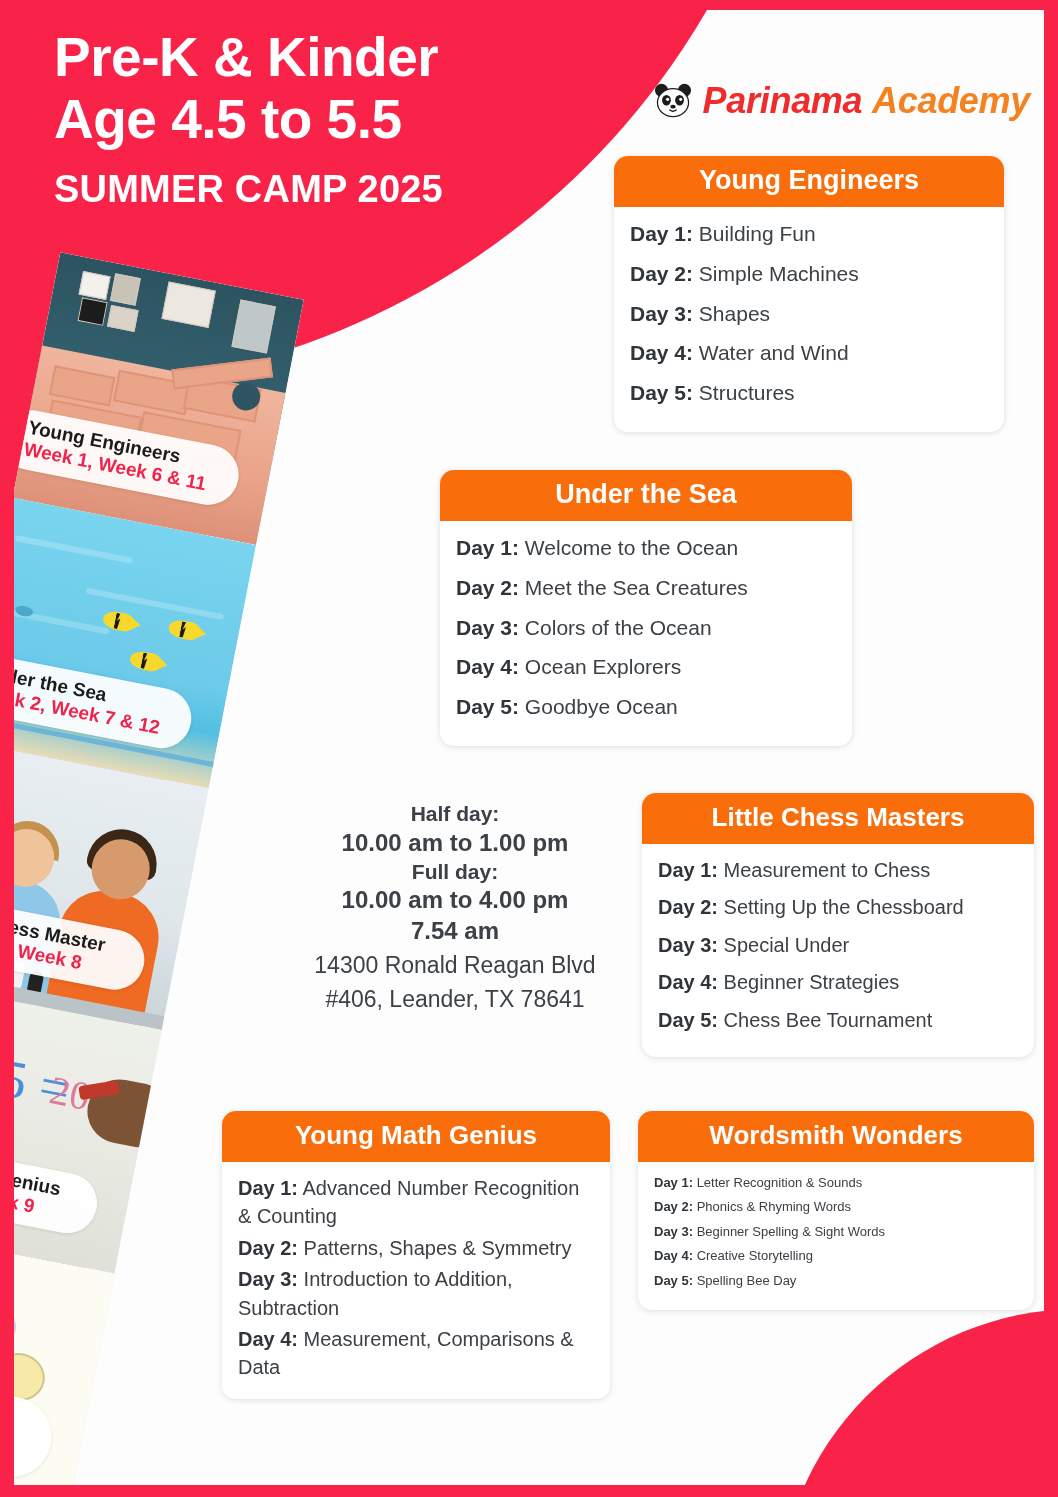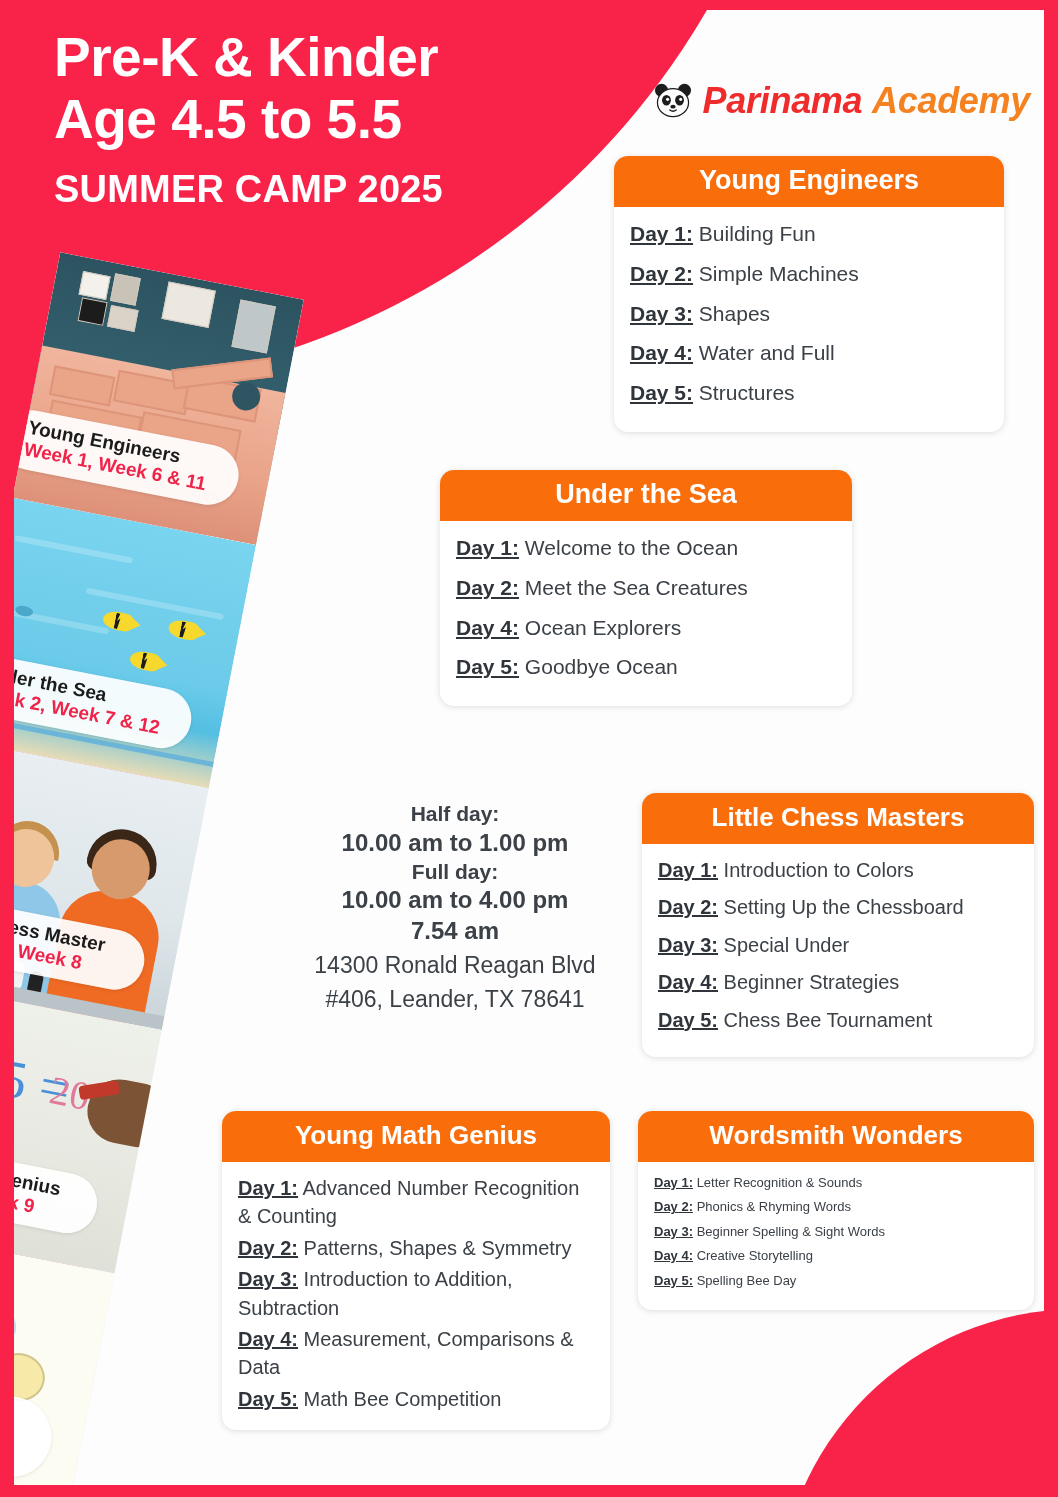--- a/index.html
+++ b/index.html
@@ -161,21 +161,21 @@
     color:#fff;font-weight:bold;text-align:center;
     padding:9px 10px 11px;
   }
   .card .body{padding:12px 16px 14px;}
   .card .row{
     color:var(--ink);
     line-height:1.42;
     margin:0 0 7px;
   }
   .card .row:last-child{margin-bottom:0;}
-  .card .row b{font-weight:bold;color:#2f353b;text-decoration:underline;}
+  .card .row b{font-weight:bold;color:#2f353b;}
 
   #card-engineers{left:604px;top:148px;width:390px;}
   #card-engineers .hdr{font-size:27px;}
   #card-engineers .row{font-size:21px;margin-bottom:10px;}
 
   #card-sea{left:430px;top:462px;width:412px;}
   #card-sea .hdr{font-size:27px;}
   #card-sea .row{font-size:21px;margin-bottom:10px;}
 
   #card-chess{left:632px;top:785px;width:392px;}
@@ -342,54 +342,54 @@
       <div class="addr">14300 Ronald Reagan Blvd</div>
       <div class="addr">#406, Leander, TX 78641</div>
     </div>
 
     <div class="card" id="card-engineers">
       <div class="hdr">Young Engineers</div>
       <div class="body">
         <p class="row"><b>Day 1:</b><span> Building Fun</span></p>
         <p class="row"><b>Day 2:</b><span> Simple Machines</span></p>
         <p class="row"><b>Day 3:</b><span> Shapes</span></p>
-        <p class="row"><b>Day 4:</b><span> Water and Full</span></p>
+        <p class="row"><b>Day 4:</b><span> Water and Wind</span></p>
         <p class="row"><b>Day 5:</b><span> Structures</span></p>
       </div>
     </div>
 
     <div class="card" id="card-sea">
       <div class="hdr">Under the Sea</div>
       <div class="body">
         <p class="row"><b>Day 1:</b><span> Welcome to the Ocean</span></p>
         <p class="row"><b>Day 2:</b><span> Meet the Sea Creatures</span></p>
+        <p class="row"><b>Day 3:</b><span> Colors of the Ocean</span></p>
         <p class="row"><b>Day 4:</b><span> Ocean Explorers</span></p>
         <p class="row"><b>Day 5:</b><span> Goodbye Ocean</span></p>
       </div>
     </div>
 
     <div class="card" id="card-chess">
       <div class="hdr">Little Chess Masters</div>
       <div class="body">
-        <p class="row"><b>Day 1:</b><span> Introduction to Colors</span></p>
+        <p class="row"><b>Day 1:</b><span> Measurement to Chess</span></p>
         <p class="row"><b>Day 2:</b><span> Setting Up the Chessboard</span></p>
         <p class="row"><b>Day 3:</b><span> Special Under</span></p>
         <p class="row"><b>Day 4:</b><span> Beginner Strategies</span></p>
         <p class="row"><b>Day 5:</b><span> Chess Bee Tournament</span></p>
       </div>
     </div>
 
     <div class="card" id="card-math">
       <div class="hdr">Young Math Genius</div>
       <div class="body">
         <p class="row"><b>Day 1:</b><span> Advanced Number Recognition &amp; Counting</span></p>
         <p class="row"><b>Day 2:</b><span> Patterns, Shapes &amp; Symmetry</span></p>
         <p class="row"><b>Day 3:</b><span> Introduction to Addition, Subtraction</span></p>
         <p class="row"><b>Day 4:</b><span> Measurement, Comparisons &amp; Data</span></p>
-        <p class="row"><b>Day 5:</b><span> Math Bee Competition</span></p>
       </div>
     </div>
 
     <div class="card" id="card-words">
       <div class="hdr">Wordsmith Wonders</div>
       <div class="body">
         <p class="row"><b>Day 1:</b><span> Letter Recognition &amp; Sounds</span></p>
         <p class="row"><b>Day 2:</b><span> Phonics &amp; Rhyming Words</span></p>
         <p class="row"><b>Day 3:</b><span> Beginner Spelling &amp; Sight Words</span></p>
         <p class="row"><b>Day 4:</b><span> Creative Storytelling</span></p>

